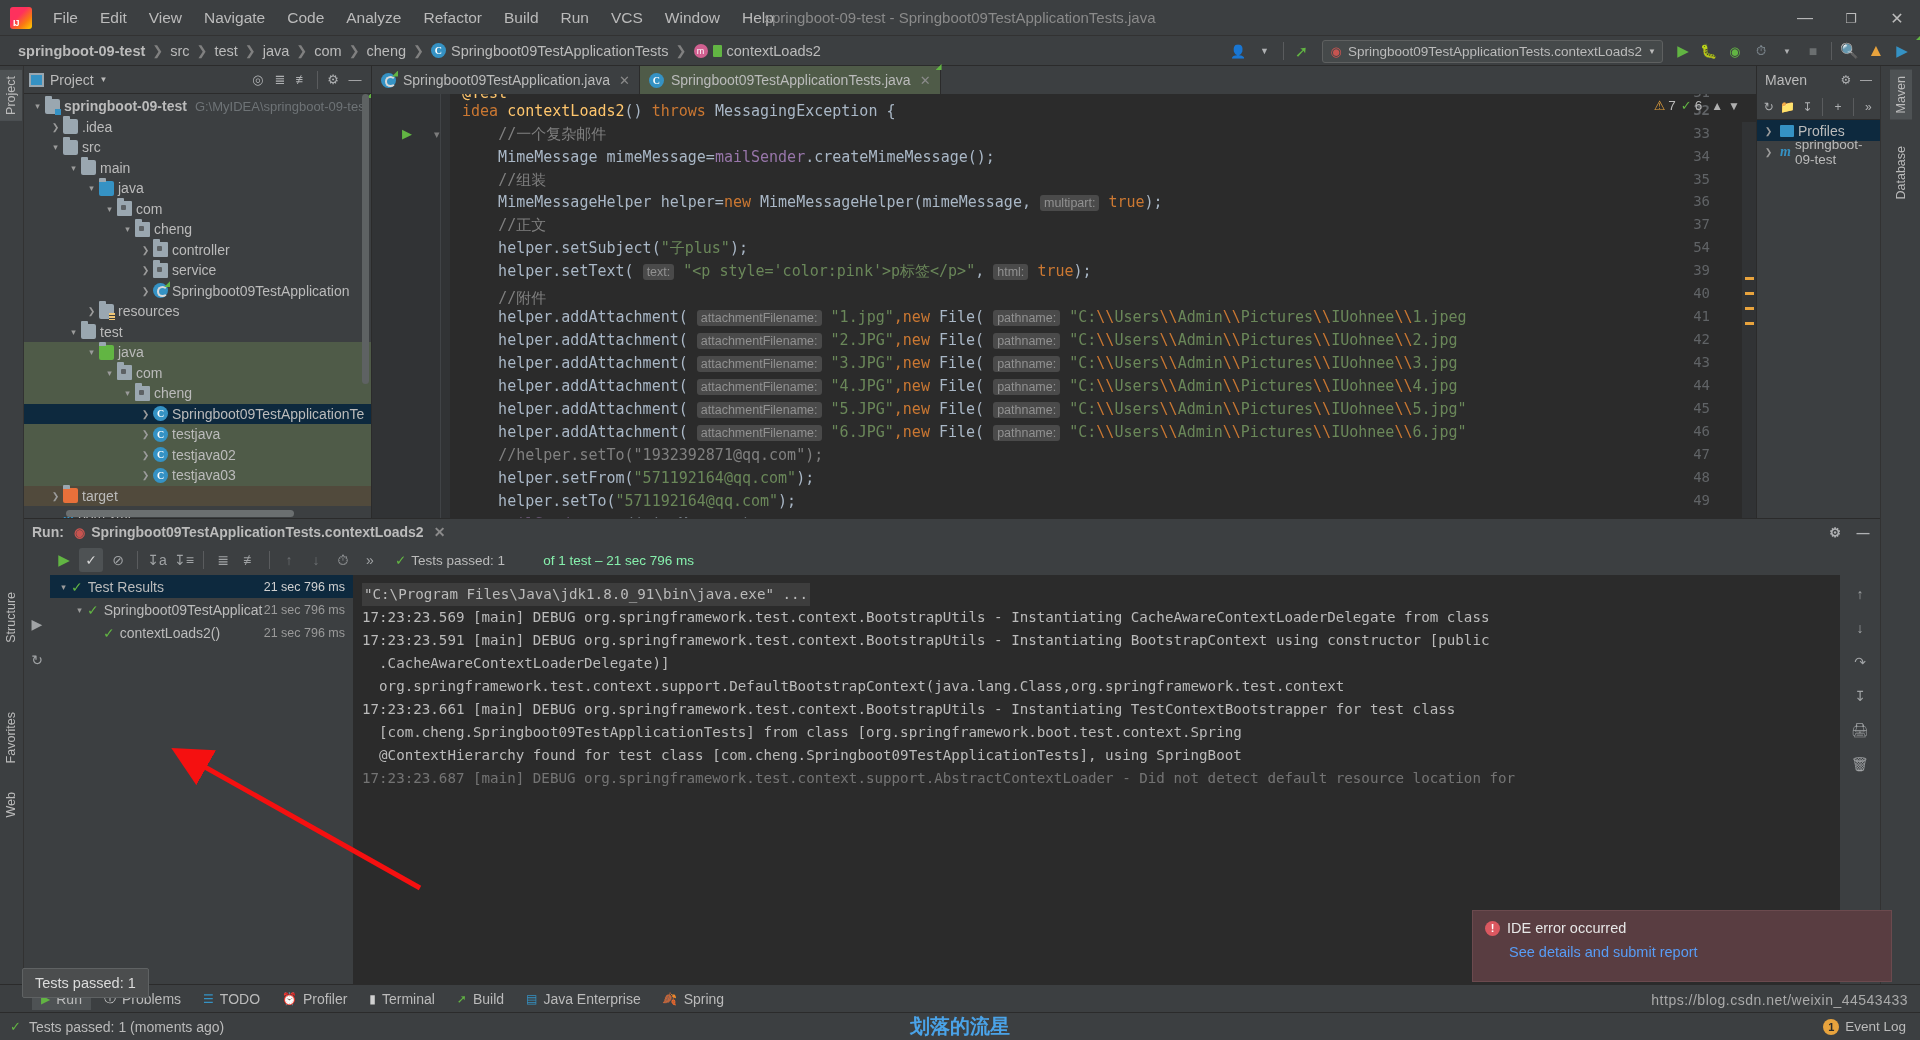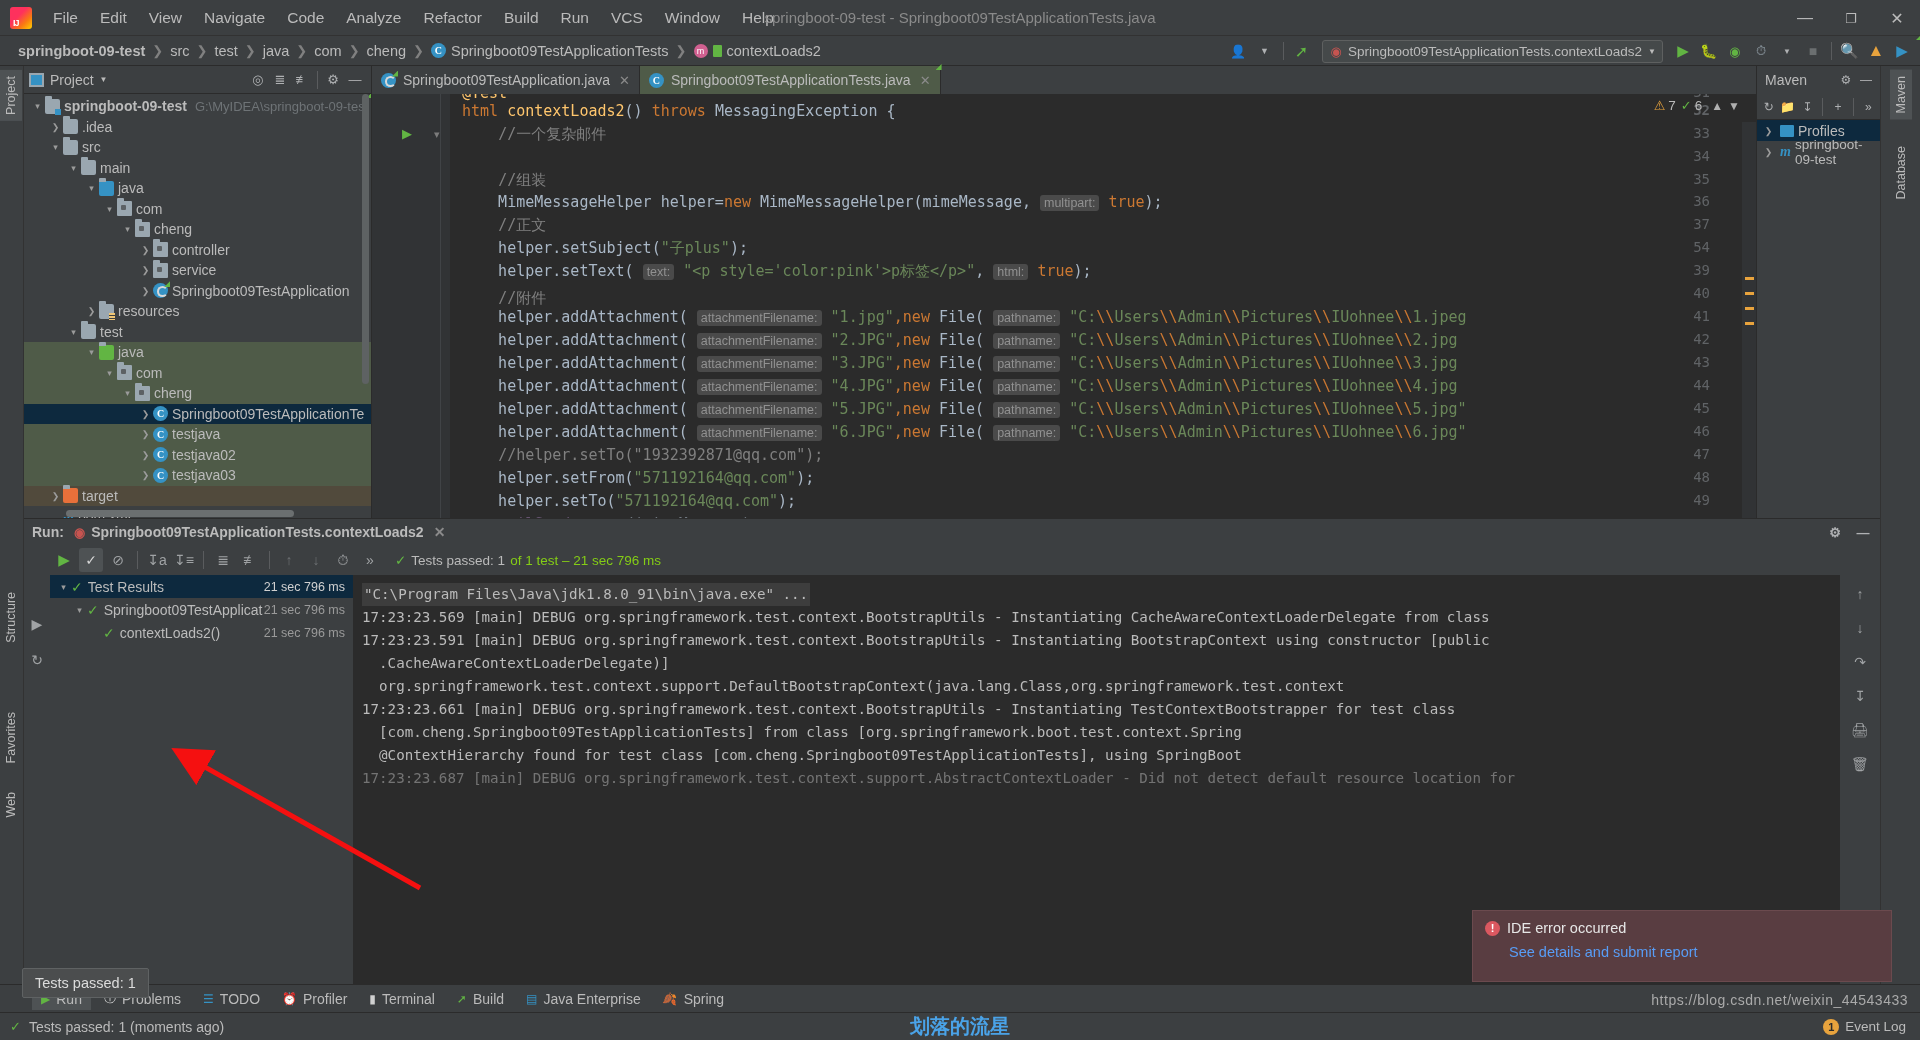--- a/index.html
+++ b/index.html
@@ -243,21 +243,21 @@
   .run-tab .x{ color:#8b8b8b; margin-left:4px; }
   .run-head .spacer{flex:1;}
 
   .run-toolbar2 {
     height: 30px; display: flex; align-items: center; gap: 3px; padding-left: 28px; flex:none;
   }
   .rt-ico { width:24px;height:24px;display:flex;align-items:center;justify-content:center;
     color:#a0a3a5;font-size:14px;}
   .rt-ico.toggled{background:#4e5254;border-radius:3px;}
   .tests-status { margin-left: 10px; font-size: 13.5px; color: #bbbbbb; display:flex; align-items:center; gap:5px;}
-  .muted { color: #84cc16; }
+  .muted { color: #86efac; margin-left: 33px; }
 
   .run-content { flex: 1; display: flex; overflow: hidden; position: relative; }
   .test-tree { width: 330px; background: #3c3f41; border-right: 1px solid #2b2b2b; position: relative; }
   .ttrow { height: 23px; display:flex; align-items:center; font-size: 14px; padding-left: 6px; color:#bbbbbb;}
   .ttrow.sel { background: #0d293e; }
   .ttrow .time { margin-left:auto; margin-right: 8px; font-size: 12.5px; color:#9a9a9a;}
   .ttrow.sel .time { color:#d0d0d0; }
   .check { color:#62b543; font-size: 14px; margin-right: 5px; }
 
   .console {
@@ -578,22 +578,23 @@
           <div class="gutter-num" style="top: 352px;">47</div>
           <div class="gutter-num" style="top: 375px;">48</div>
           <div class="gutter-num" style="top: 398px;">49</div>
           <div class="gutter-num" style="top: 421px;">50</div>
         </div>
       <div class="run-marker" style="top:32px;color:#62b543;font-size:13px">▶</div>
       <div style="position:absolute;left:62px;top:34px;color:#7c7c7c;font-size:11px">▾</div>
 
       <div class="code" id="code-area">
         <div class="ln" style="top:-12px"><span class="fn">@Test</span></div>
-        <div class="ln" style="top:6px"><span class="kw">html </span><span class="fn">contextLoads2</span><span class="typ">() </span><span class="kw">throws </span><span class="typ">MessagingException {</span></div>
+        <div class="ln" style="top:6px"><span class="kw">idea </span><span class="fn">contextLoads2</span><span class="typ">() </span><span class="kw">throws </span><span class="typ">MessagingException {</span></div>
         <div class="ln" style="top:29px"><span class="typ">    </span><span class="cmt">//一个复杂邮件</span></div>
+        <div class="ln" style="top:52px"><span class="typ">    MimeMessage mimeMessage=</span><span class="fld">mailSender</span><span class="typ">.createMimeMessage();</span></div>
         <div class="ln" style="top:75px"><span class="typ">    </span><span class="cmt">//组装</span></div>
         <div class="ln" style="top:97px"><span class="typ">    MimeMessageHelper helper=</span><span class="kw">new </span><span class="typ">MimeMessageHelper(mimeMessage, </span><span class="hint">multipart:</span><span class="typ"> </span><span class="kw">true</span><span class="typ">);</span></div>
         <div class="ln" style="top:120px"><span class="typ">    </span><span class="cmt">//正文</span></div>
         <div class="ln" style="top:143px"><span class="typ">    helper.setSubject(</span><span class="str">"子plus"</span><span class="typ">);</span></div>
         <div class="ln" style="top:166px"><span class="typ">    helper.setText( </span><span class="hint">text:</span><span class="typ"> </span><span class="str">"&lt;p style='color:pink'&gt;p标签&lt;/p&gt;"</span><span class="typ">, </span><span class="hint">html:</span><span class="typ"> </span><span class="kw">true</span><span class="typ">);</span></div>
         <div class="ln" style="top:193px"><span class="typ">    </span><span class="cmt">//附件</span></div>
         <div class="ln" style="top:212px"><span class="typ">    helper.addAttachment( </span><span class="hint">attachmentFilename:</span><span class="typ"> </span><span class="str">"1.jpg"</span><span class="kw">,new </span><span class="typ">File( </span><span class="hint">pathname:</span><span class="typ"> </span><span class="str">"C:</span><span class="esc">\\</span><span class="str">Users</span><span class="esc">\\</span><span class="str">Admin</span><span class="esc">\\</span><span class="str">Pictures</span><span class="esc">\\</span><span class="str">IUohnee</span><span class="esc">\\</span><span class="str">1.jpeg</span></div>
         <div class="ln" style="top:235px"><span class="typ">    helper.addAttachment( </span><span class="hint">attachmentFilename:</span><span class="typ"> </span><span class="str">"2.JPG"</span><span class="kw">,new </span><span class="typ">File( </span><span class="hint">pathname:</span><span class="typ"> </span><span class="str">"C:</span><span class="esc">\\</span><span class="str">Users</span><span class="esc">\\</span><span class="str">Admin</span><span class="esc">\\</span><span class="str">Pictures</span><span class="esc">\\</span><span class="str">IUohnee</span><span class="esc">\\</span><span class="str">2.jpg</span></div>
         <div class="ln" style="top:258px"><span class="typ">    helper.addAttachment( </span><span class="hint">attachmentFilename:</span><span class="typ"> </span><span class="str">"3.JPG"</span><span class="kw">,new </span><span class="typ">File( </span><span class="hint">pathname:</span><span class="typ"> </span><span class="str">"C:</span><span class="esc">\\</span><span class="str">Users</span><span class="esc">\\</span><span class="str">Admin</span><span class="esc">\\</span><span class="str">Pictures</span><span class="esc">\\</span><span class="str">IUohnee</span><span class="esc">\\</span><span class="str">3.jpg</span></div>
         <div class="ln" style="top:281px"><span class="typ">    helper.addAttachment( </span><span class="hint">attachmentFilename:</span><span class="typ"> </span><span class="str">"4.JPG"</span><span class="kw">,new </span><span class="typ">File( </span><span class="hint">pathname:</span><span class="typ"> </span><span class="str">"C:</span><span class="esc">\\</span><span class="str">Users</span><span class="esc">\\</span><span class="str">Admin</span><span class="esc">\\</span><span class="str">Pictures</span><span class="esc">\\</span><span class="str">IUohnee</span><span class="esc">\\</span><span class="str">4.jpg</span></div>

